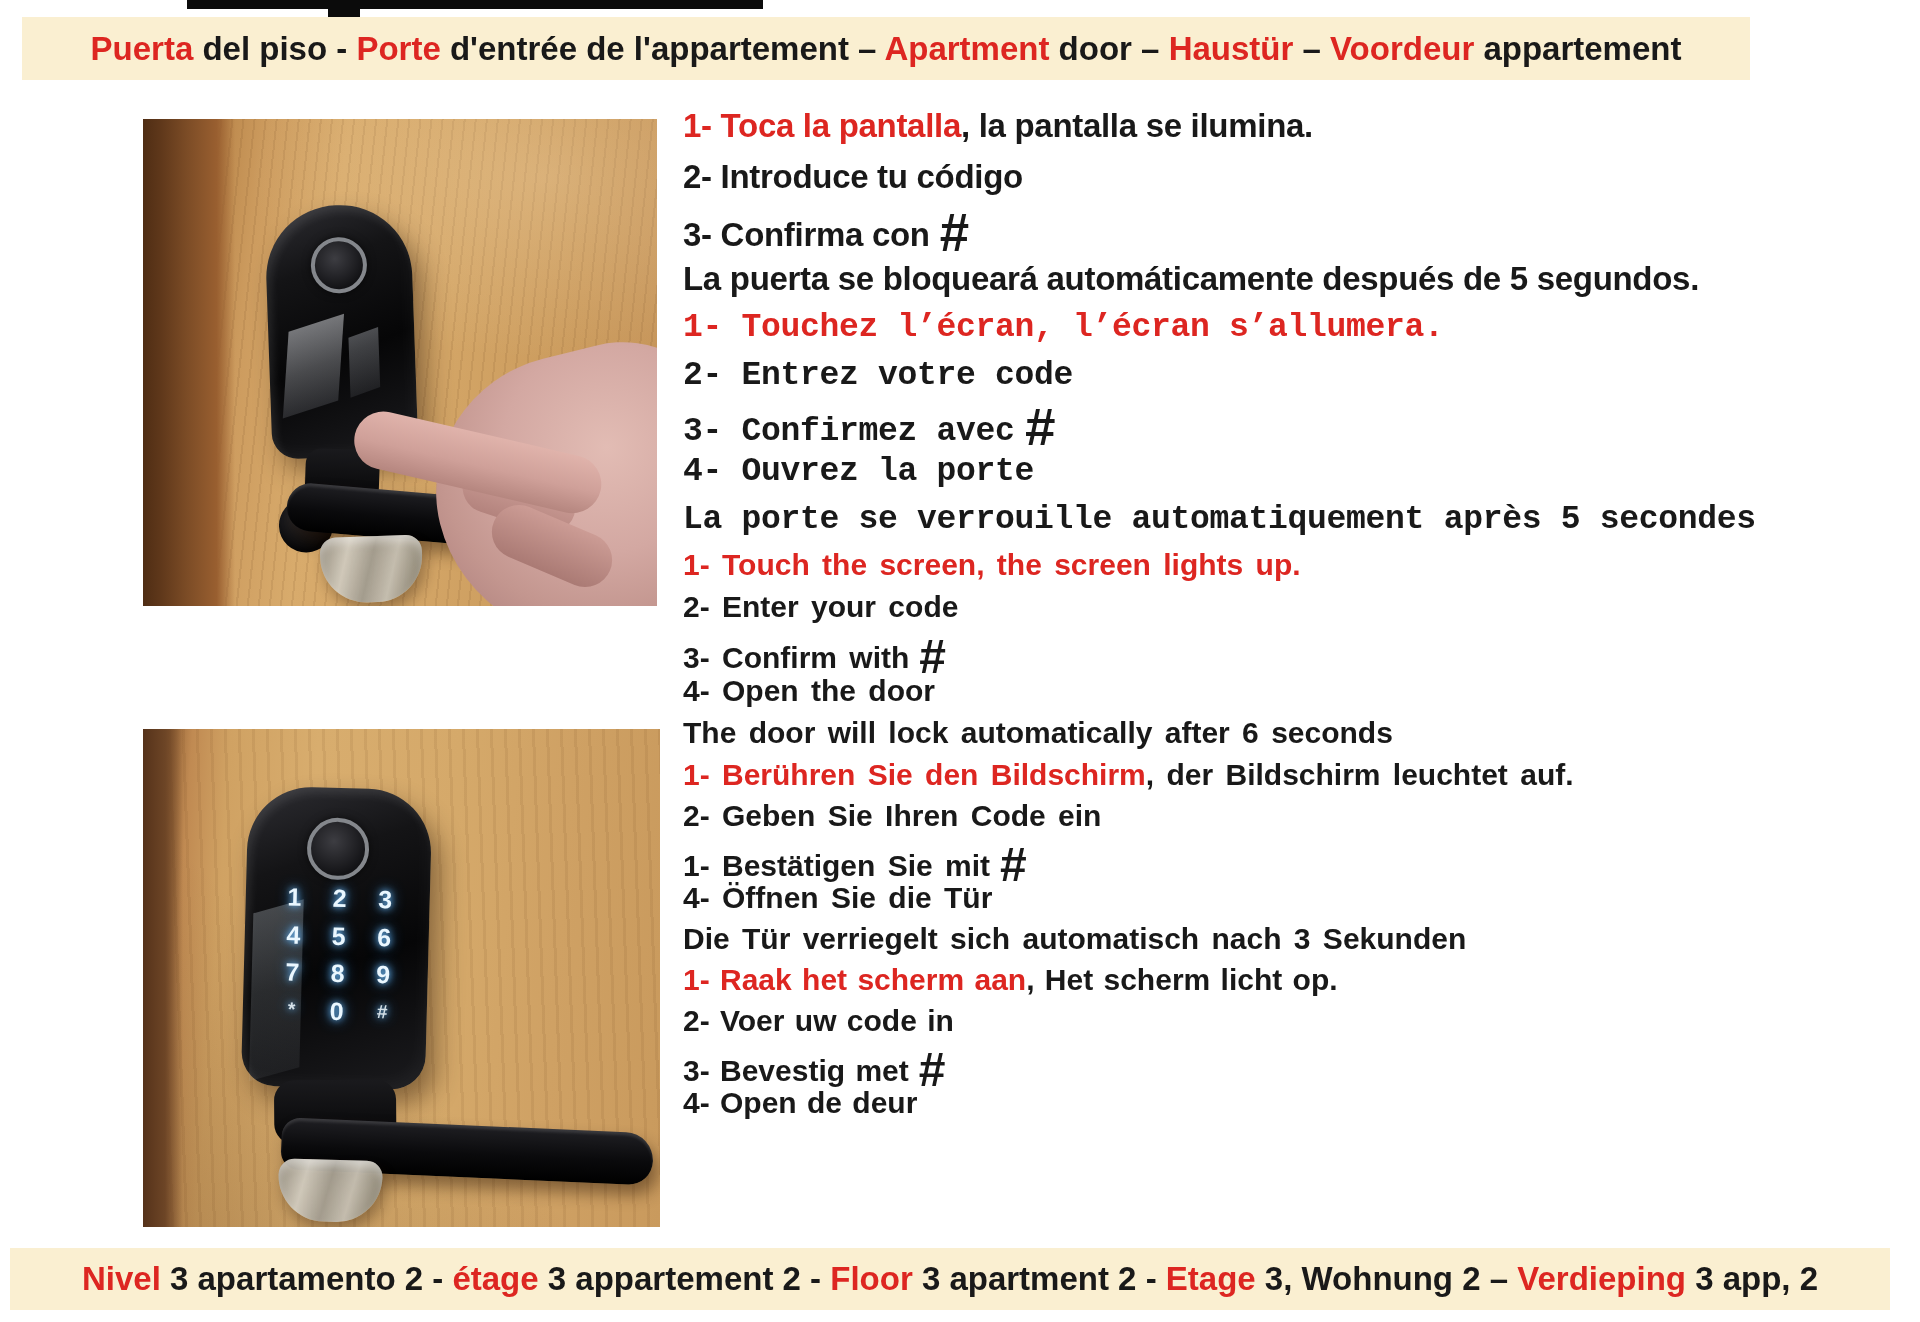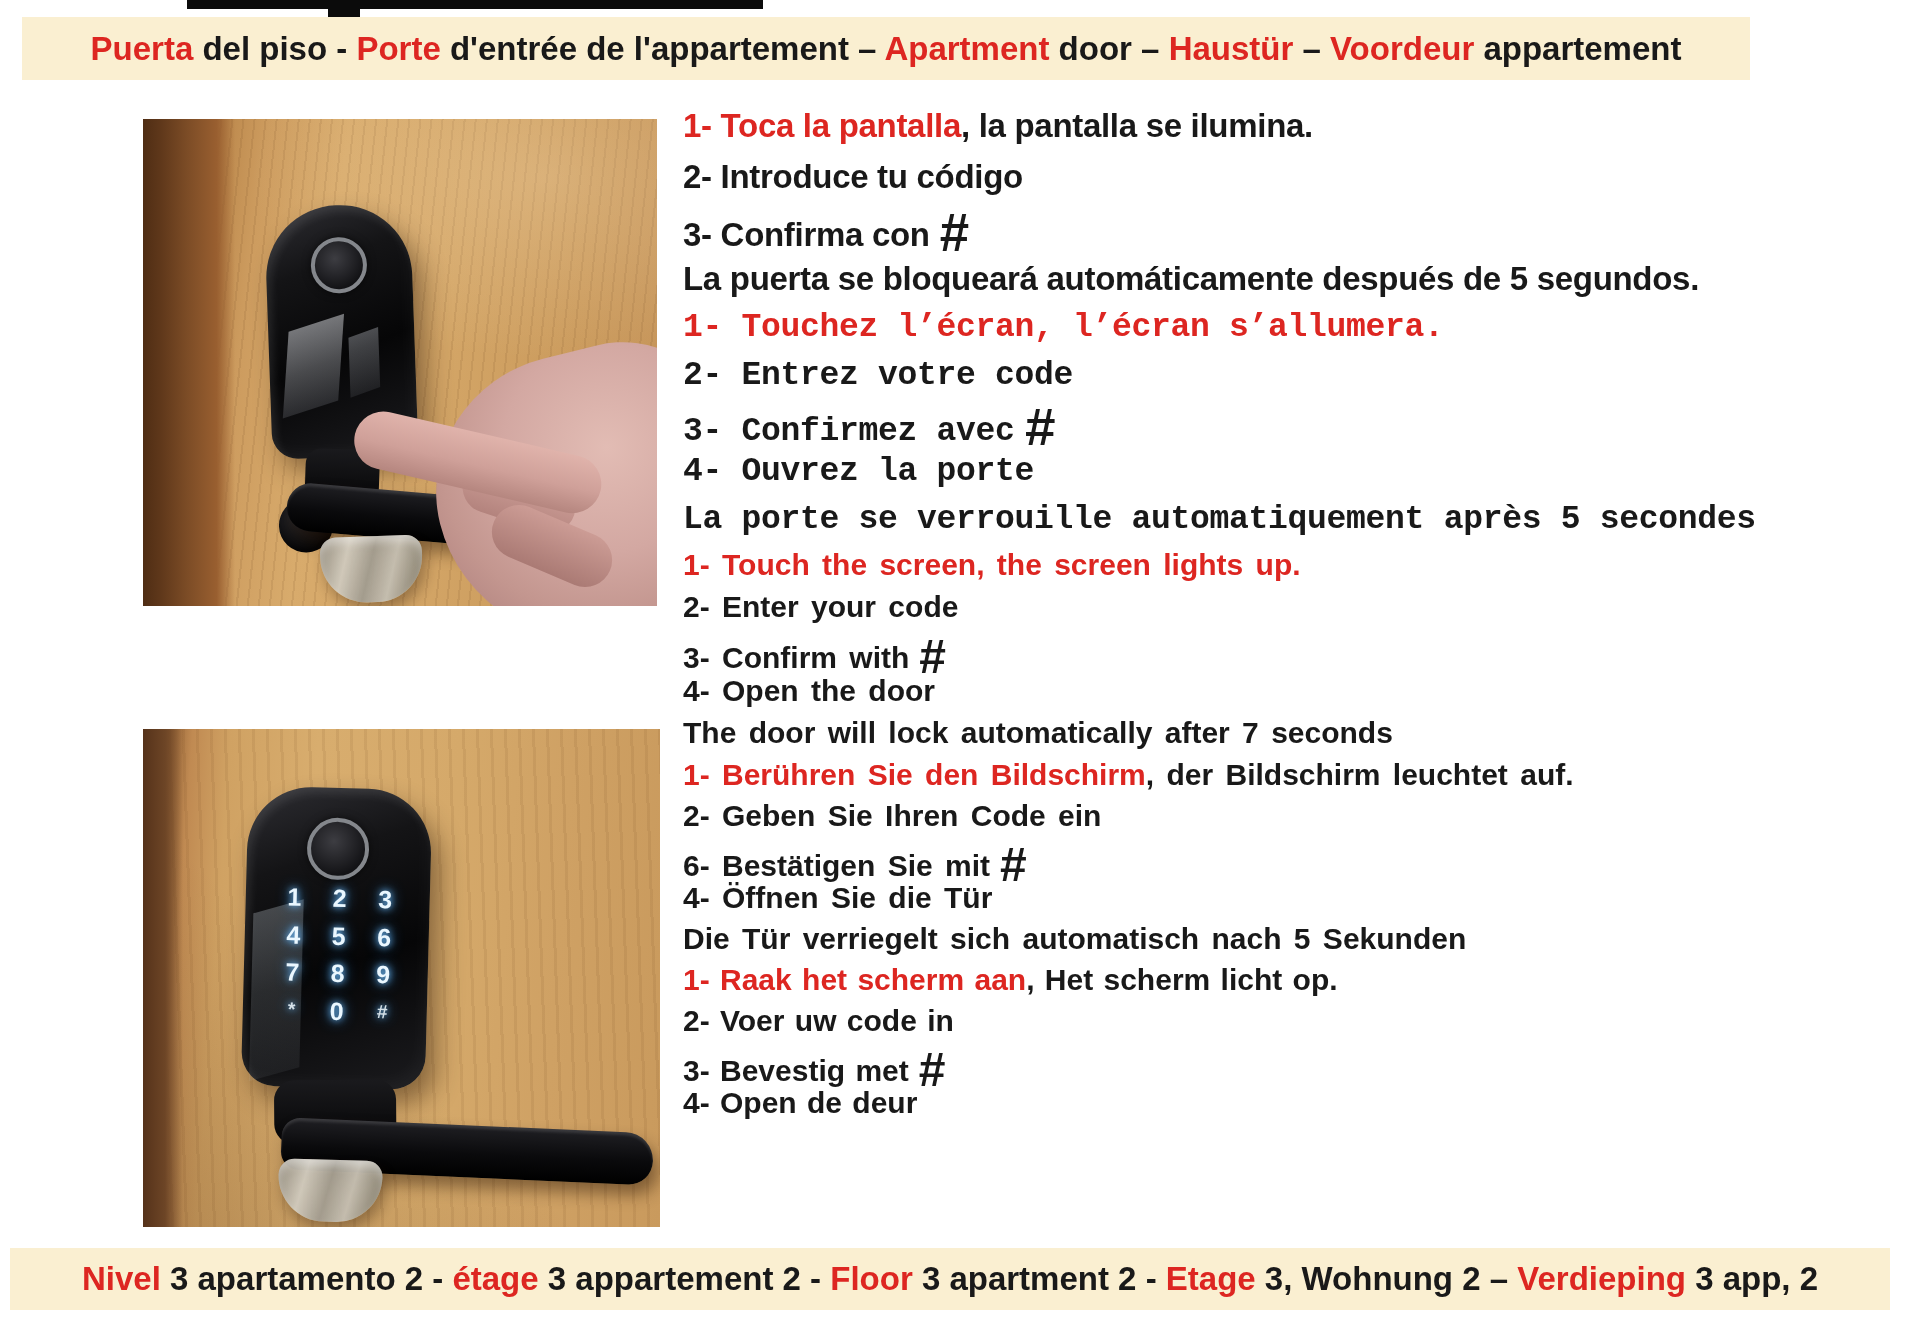--- a/index.html
+++ b/index.html
@@ -175,28 +175,28 @@
         <div class="line"><span class="seg dark">2- Entrez votre code</span></div>
         <div class="line"><span class="seg dark">3- Confirmez avec</span><span class="seg dark hash">#</span></div>
         <div class="line"><span class="seg dark">4- Ouvrez la porte</span></div>
         <div class="line"><span class="seg dark">La porte se verrouille automatiquement après 5 secondes</span></div>
       </div>
       <div class="sec sec-en">
         <div class="line"><span class="seg red">1- Touch the screen, the screen lights up.</span></div>
         <div class="line"><span class="seg dark">2- Enter your code</span></div>
         <div class="line"><span class="seg dark">3- Confirm with</span><span class="seg dark hash">#</span></div>
         <div class="line"><span class="seg dark">4- Open the door</span></div>
-        <div class="line"><span class="seg dark">The door will lock automatically after 7 seconds</span></div>
+        <div class="line"><span class="seg dark">The door will lock automatically after 6 seconds</span></div>
       </div>
       <div class="sec sec-de">
         <div class="line"><span class="seg red">1- Berühren Sie den Bildschirm</span><span class="seg dark">, der Bildschirm leuchtet auf.</span></div>
         <div class="line"><span class="seg dark">2- Geben Sie Ihren Code ein</span></div>
-        <div class="line"><span class="seg dark">6- Bestätigen Sie mit</span><span class="seg dark hash">#</span></div>
+        <div class="line"><span class="seg dark">1- Bestätigen Sie mit</span><span class="seg dark hash">#</span></div>
         <div class="line"><span class="seg dark">4- Öffnen Sie die Tür</span></div>
-        <div class="line"><span class="seg dark">Die Tür verriegelt sich automatisch nach 5 Sekunden</span></div>
+        <div class="line"><span class="seg dark">Die Tür verriegelt sich automatisch nach 3 Sekunden</span></div>
       </div>
       <div class="sec sec-nl">
         <div class="line"><span class="seg red">1- Raak het scherm aan</span><span class="seg dark">, Het scherm licht op.</span></div>
         <div class="line"><span class="seg dark">2- Voer uw code in</span></div>
         <div class="line"><span class="seg dark">3- Bevestig met</span><span class="seg dark hash">#</span></div>
         <div class="line"><span class="seg dark">4- Open de deur</span></div>
       </div>
     </main>
 
   <footer class="band footer-band">

